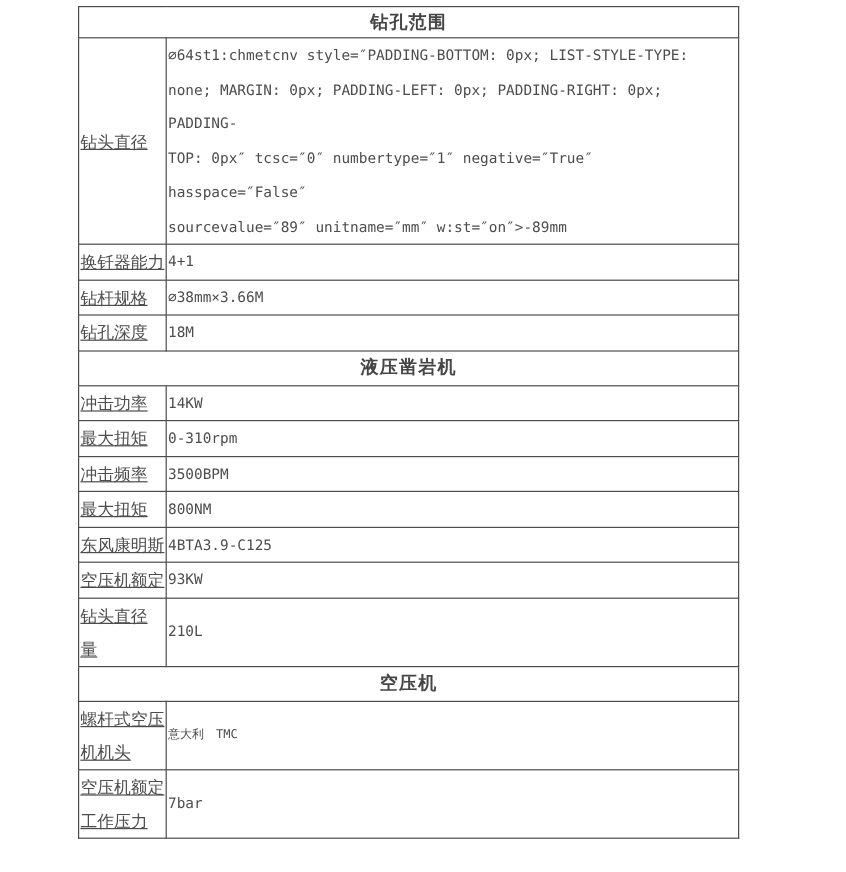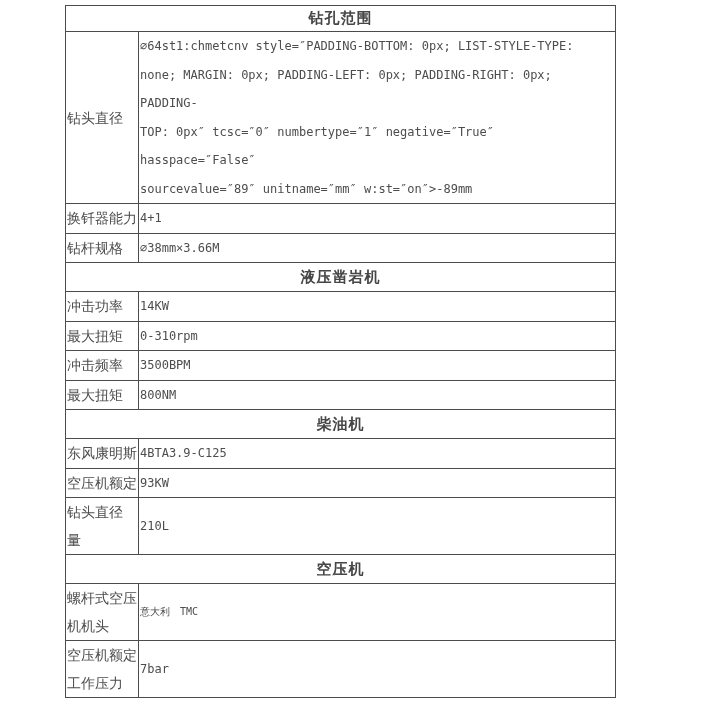--- a/index.html
+++ b/index.html
@@ -26,20 +26,21 @@
     font-size:15px;
     color:#464646;
     letter-spacing:1px;
     margin-top:47px;
   }
   td.label{
     font-size:14px;
     line-height:28px;
     padding-left:1px;
     white-space:pre-line;
+    text-decoration:underline;
   }
   td.value{
     font-family:"DejaVu Sans Mono","Liberation Mono",monospace;
     font-size:12px;
     line-height:28.5px;
     padding-left:1px;
     padding-right:2px;
     white-space:pre-line;
   }
   td.value.cjk{font-size:10px;line-height:28px;}
@@ -74,20 +75,24 @@
   <tr class="r29">
     <td class="label">换钎器能力</td>
     <td class="value">4+1</td>
   </tr>
 
   <tr class="r29">
     <td class="label">钻杆规格</td>
     <td class="value">∅38mm×3.66M</td>
   </tr>
 
+  <tr class="r29">
+    <td class="label">钻孔深度</td>
+    <td class="value">18M</td>
+  </tr>
 
   <tr class="r29">
     <td colspan="2" class="section">液压凿岩机</td>
   </tr>
 
   <tr class="r29">
     <td class="label">冲击功率</td>
     <td class="value">14KW</td>
   </tr>
 
@@ -99,23 +104,20 @@
   <tr class="r29">
     <td class="label">冲击频率</td>
     <td class="value">3500BPM</td>
   </tr>
 
   <tr class="r29">
     <td class="label">最大扭矩</td>
     <td class="value">800NM</td>
   </tr>
 
-  <tr class="r29">
-    <td colspan="2" class="section">柴油机</td>
-  </tr>
 
   <tr class="r29">
     <td class="label">东风康明斯</td>
     <td class="value">4BTA3.9-C125</td>
   </tr>
 
   <tr class="r29">
     <td class="label">空压机额定</td>
     <td class="value">93KW</td>
   </tr>

